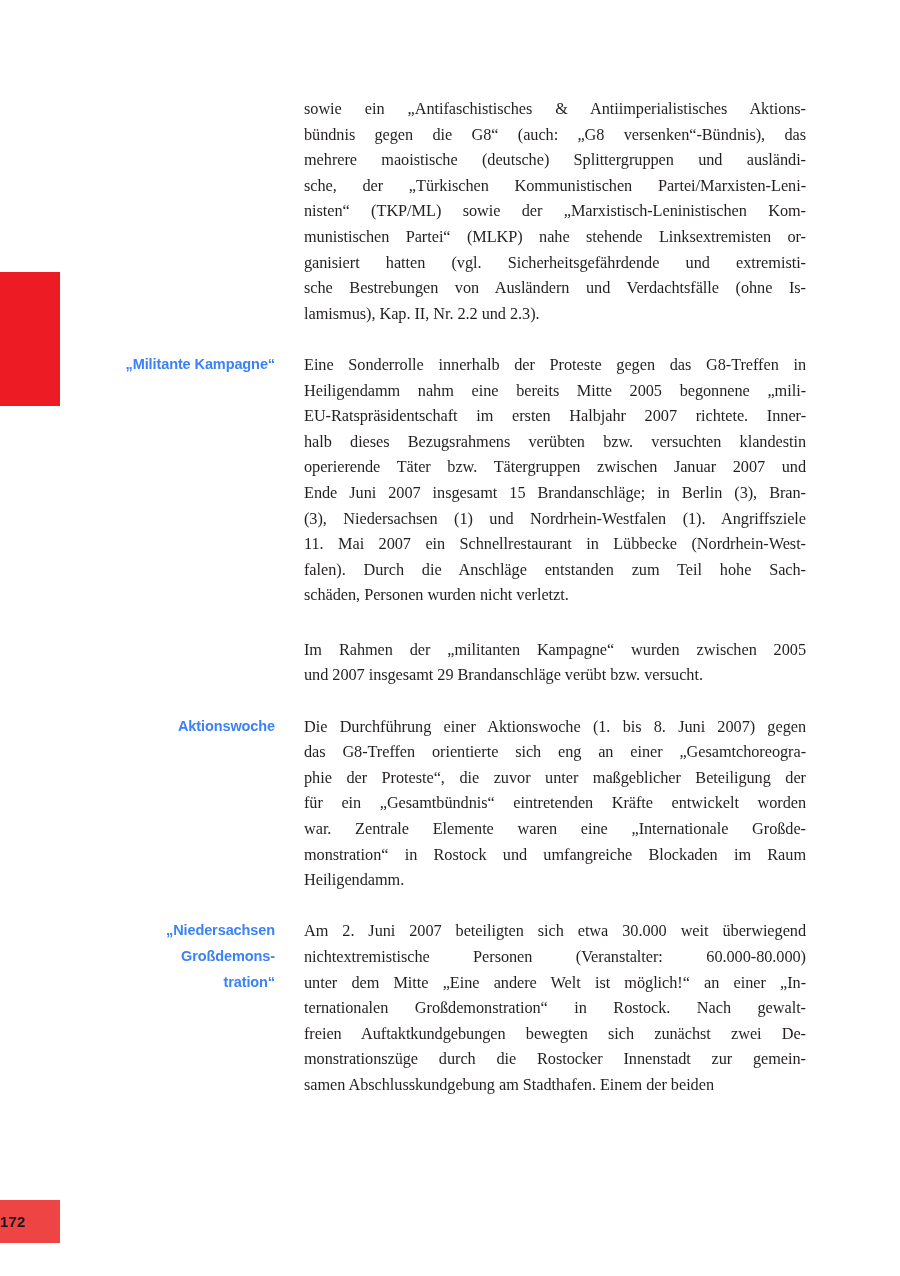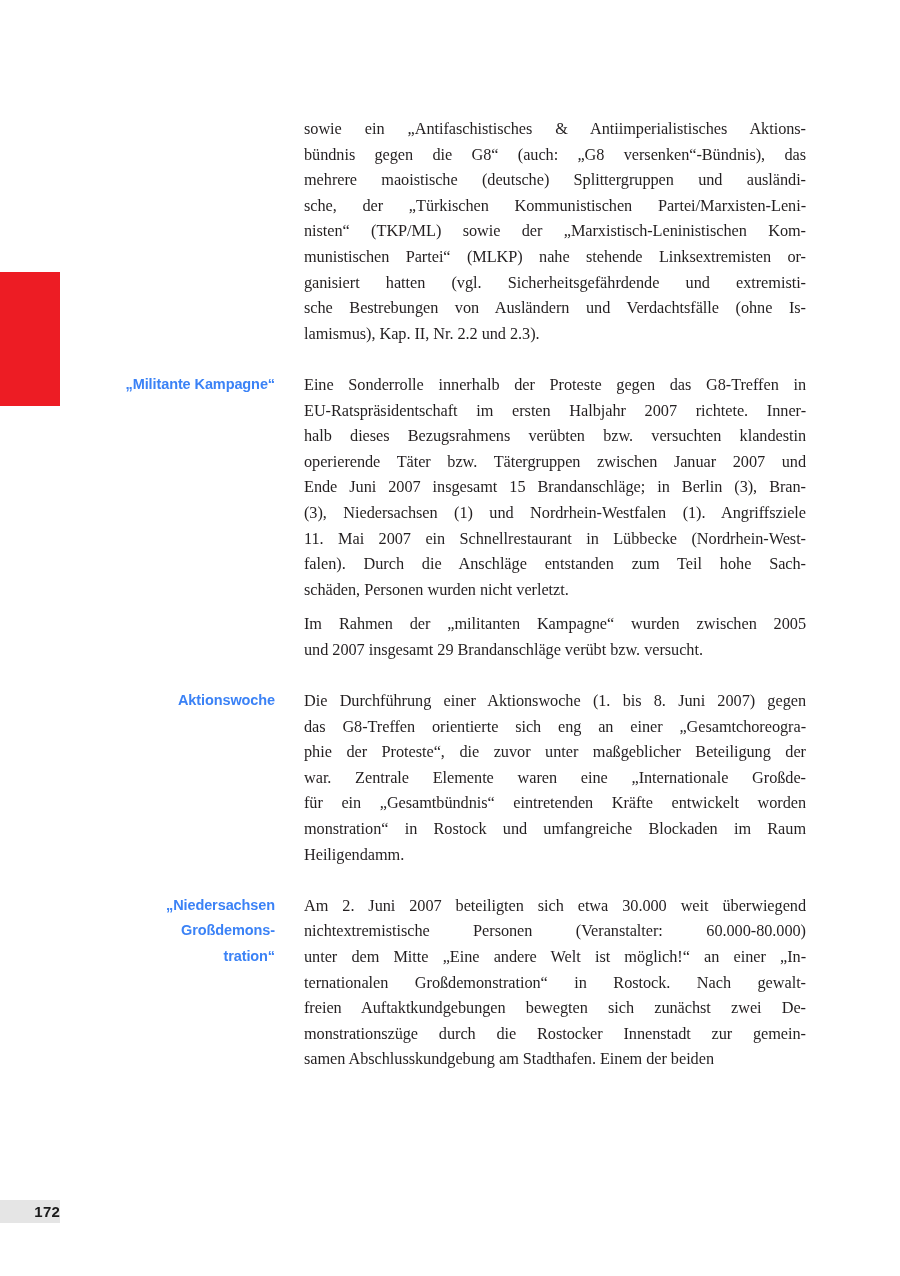--- a/index.html
+++ b/index.html
@@ -27,39 +27,39 @@
     height: 134px;
     background: #ed1c24;
   }
 
   
   .folio-box {
     position: absolute;
     left: 0;
     top: 1200px;
     width: 60px;
-    height: 23px;
-    background: #e5e5e5;
+    height: 43px;
+    background: #ef4444;
     display: flex;
     align-items: center;
-    justify-content: flex-end;
+    justify-content: flex-start;
   }
   .folio-box .folio-num {
     font-family: "Liberation Sans", "DejaVu Sans", sans-serif;
     font-weight: bold;
     font-size: 15px;
     color: #1a1a1a;
     letter-spacing: 0.2px;
   }
 
   
   .content {
     position: absolute;
     left: 0;
-    top: 116px;
+    top: 96px;
     width: 900px;
   }
   .block {
     position: relative;
     display: block;
     width: 900px;
   }
   .marginal {
     position: absolute;
     left: 110px;
@@ -78,21 +78,21 @@
   }
   .para {
     font-size: 16.3px;
     line-height: 25.6px;
     color: #231f20;
     text-align: justify;
     margin: 0;
     letter-spacing: -0.05px;
   }
   .para + .para {
-    margin-top: 9px;
+    margin-top: 29px;
   }
   .block + .block {
     margin-top: 25.6px;
   }
   
   .ln {
     display: block;
     text-align: justify;
     text-align-last: justify;
     white-space: nowrap;
@@ -126,20 +126,21 @@
             <span class="ln">sche Bestrebungen von Ausländern und Verdachtsfälle (ohne Is-</span>
             <span class="ln last">lamismus), Kap. II, Nr. 2.2 und 2.3).</span>
           </p>
         </div>
       </div>
       <div class="block">
         <div class="marginal">„Militante Kampagne“</div>
         <div class="body-col">
           <p class="para">
             <span class="ln">Eine Sonderrolle innerhalb der Proteste gegen das G8-Treffen in</span>
+            <span class="ln">Heiligendamm nahm eine bereits Mitte 2005 begonnene „mili-</span>
             <span class="ln">EU-Ratspräsidentschaft im ersten Halbjahr 2007 richtete. Inner-</span>
             <span class="ln">halb dieses Bezugsrahmens verübten bzw. versuchten klandestin</span>
             <span class="ln">operierende Täter bzw. Tätergruppen zwischen Januar 2007 und</span>
             <span class="ln">Ende Juni 2007 insgesamt 15 Brandanschläge; in Berlin (3), Bran-</span>
             <span class="ln">(3), Niedersachsen (1) und Nordrhein-Westfalen (1). Angriffsziele</span>
             <span class="ln">11. Mai 2007 ein Schnellrestaurant in Lübbecke (Nordrhein-West-</span>
             <span class="ln">falen). Durch die Anschläge entstanden zum Teil hohe Sach-</span>
             <span class="ln last">schäden, Personen wurden nicht verletzt.</span>
           </p>
           <p class="para">
@@ -148,22 +149,22 @@
           </p>
         </div>
       </div>
       <div class="block">
         <div class="marginal">Aktionswoche</div>
         <div class="body-col">
           <p class="para">
             <span class="ln">Die Durchführung einer Aktionswoche (1. bis 8. Juni 2007) gegen</span>
             <span class="ln">das G8-Treffen orientierte sich eng an einer „Gesamtchoreogra-</span>
             <span class="ln">phie der Proteste“, die zuvor unter maßgeblicher Beteiligung der</span>
+            <span class="ln">für ein „Gesamtbündnis“ eintretenden Kräfte entwickelt worden</span>
             <span class="ln">war. Zentrale Elemente waren eine „Internationale Großde-</span>
-            <span class="ln">für ein „Gesamtbündnis“ eintretenden Kräfte entwickelt worden</span>
             <span class="ln">monstration“ in Rostock und umfangreiche Blockaden im Raum</span>
             <span class="ln last">Heiligendamm.</span>
           </p>
         </div>
       </div>
       <div class="block">
         <div class="marginal">
           <span style="display: block;">„Niedersachsen</span>
           <span style="display: block;">Großdemons-</span>
           <span style="display: block;">tration“</span>

